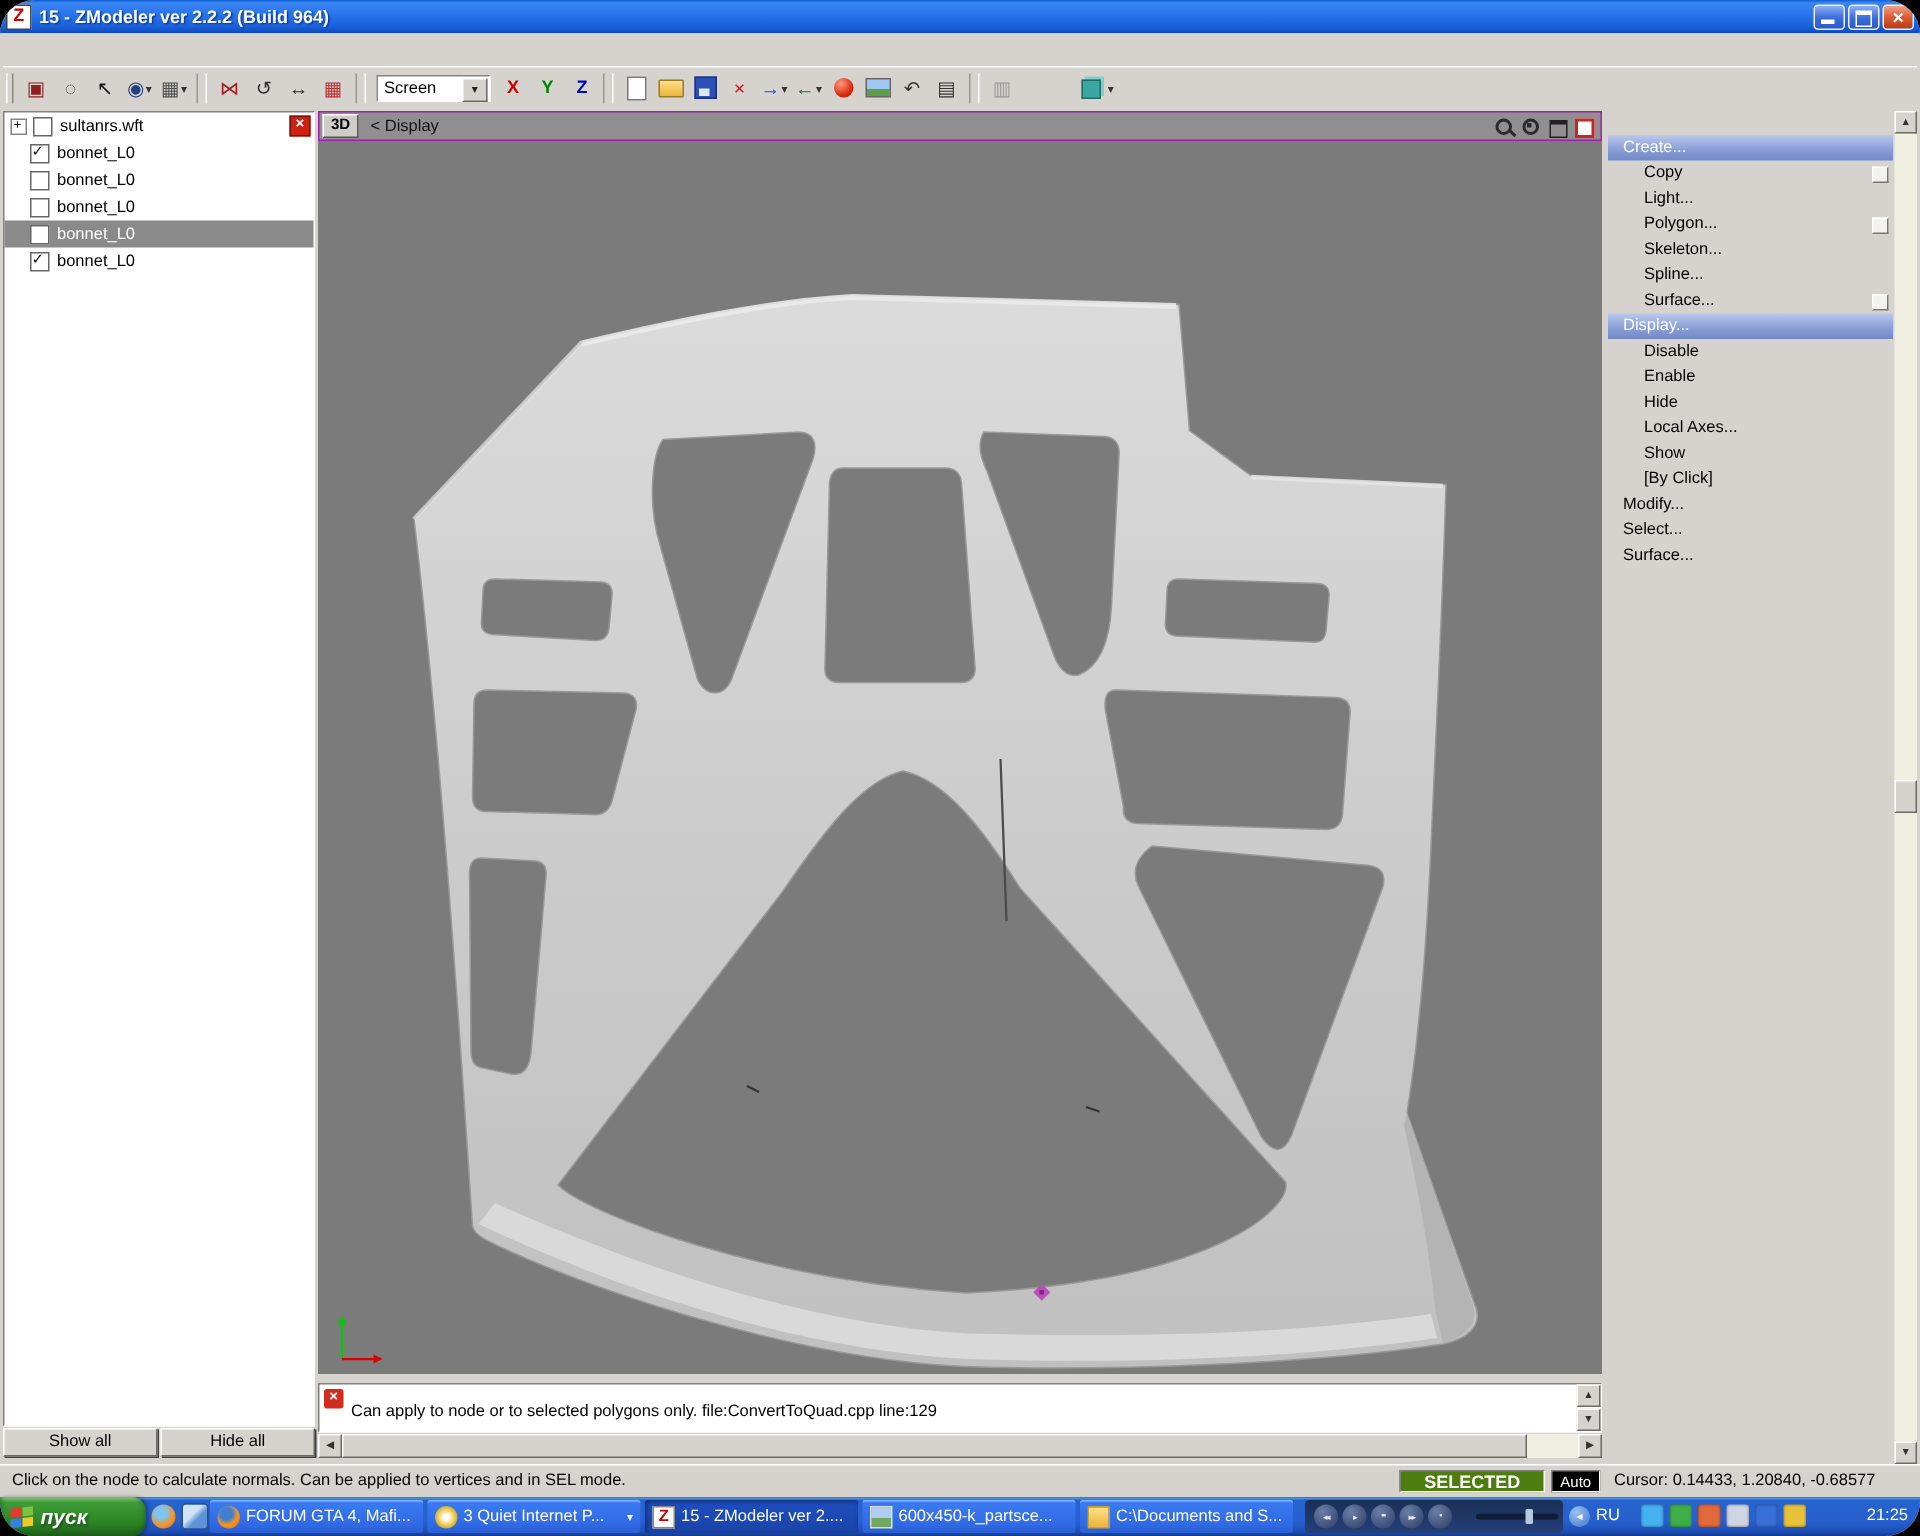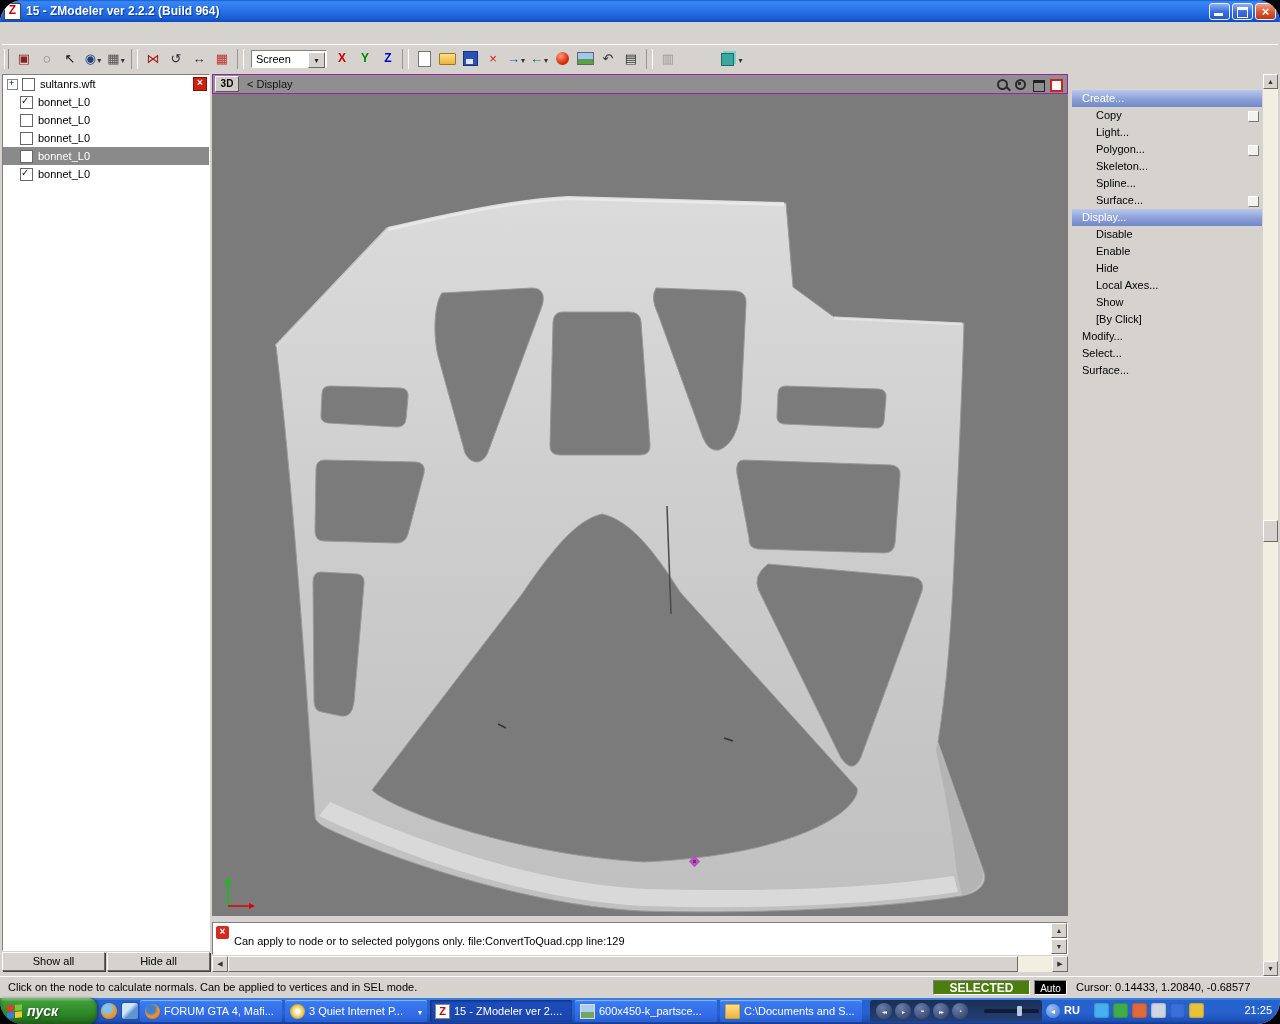--- a/index.html
+++ b/index.html
@@ -152,21 +152,21 @@
   .grp-arrow.show::after{content:"▾";font-size:8px;color:#fff;}
   .tray-media{position:absolute;left:870px;top:2px;width:172px;height:22px;border-radius:3px;
     background:linear-gradient(#1b2f55,#24407a);display:flex;align-items:center;gap:3px;padding:0 6px;box-sizing:border-box;}
   .mbtn{width:16px;height:16px;border-radius:50%;background:radial-gradient(circle at 35% 30%,#6a7ea8,#2c3c63);
     color:#e4eaf8;font-size:6px;display:flex;align-items:center;justify-content:center;flex:none;letter-spacing:-1px;}
   .mslider{flex:1;height:4px;background:#0f1c38;border-radius:2px;position:relative;margin-left:4px;}
   .mslider::after{content:"";position:absolute;left:60%;top:-3px;width:5px;height:10px;background:#b9c6e0;border-radius:1px;}
   .tray-chevron{position:absolute;left:1046px;top:6px;width:14px;height:14px;border-radius:50%;
     background:radial-gradient(circle at 35% 30%,#9fc0f0,#3e77d0);color:#fff;text-align:center;}
   .tray-chevron::after{content:"◂";font-size:8px;line-height:14px;}
-  .lang{position:absolute;left:1064px;top:6px;color:#fff;font-weight:bold;}
+  .lang{position:absolute;left:1064px;top:6px;color:#fff;font-weight:normal;}
   .tray-icons{position:absolute;left:1094px;top:5px;display:flex;gap:4px;}
   .tri{width:15px;height:15px;border-radius:2px;box-shadow:inset 0 0 2px rgba(0,0,0,.5);}
   .clock{position:absolute;right:8px;top:6px;color:#fff;}
 </style>
 </head>
 <body>
 
 <div id="screen">
 
   <div class="titlebar">

